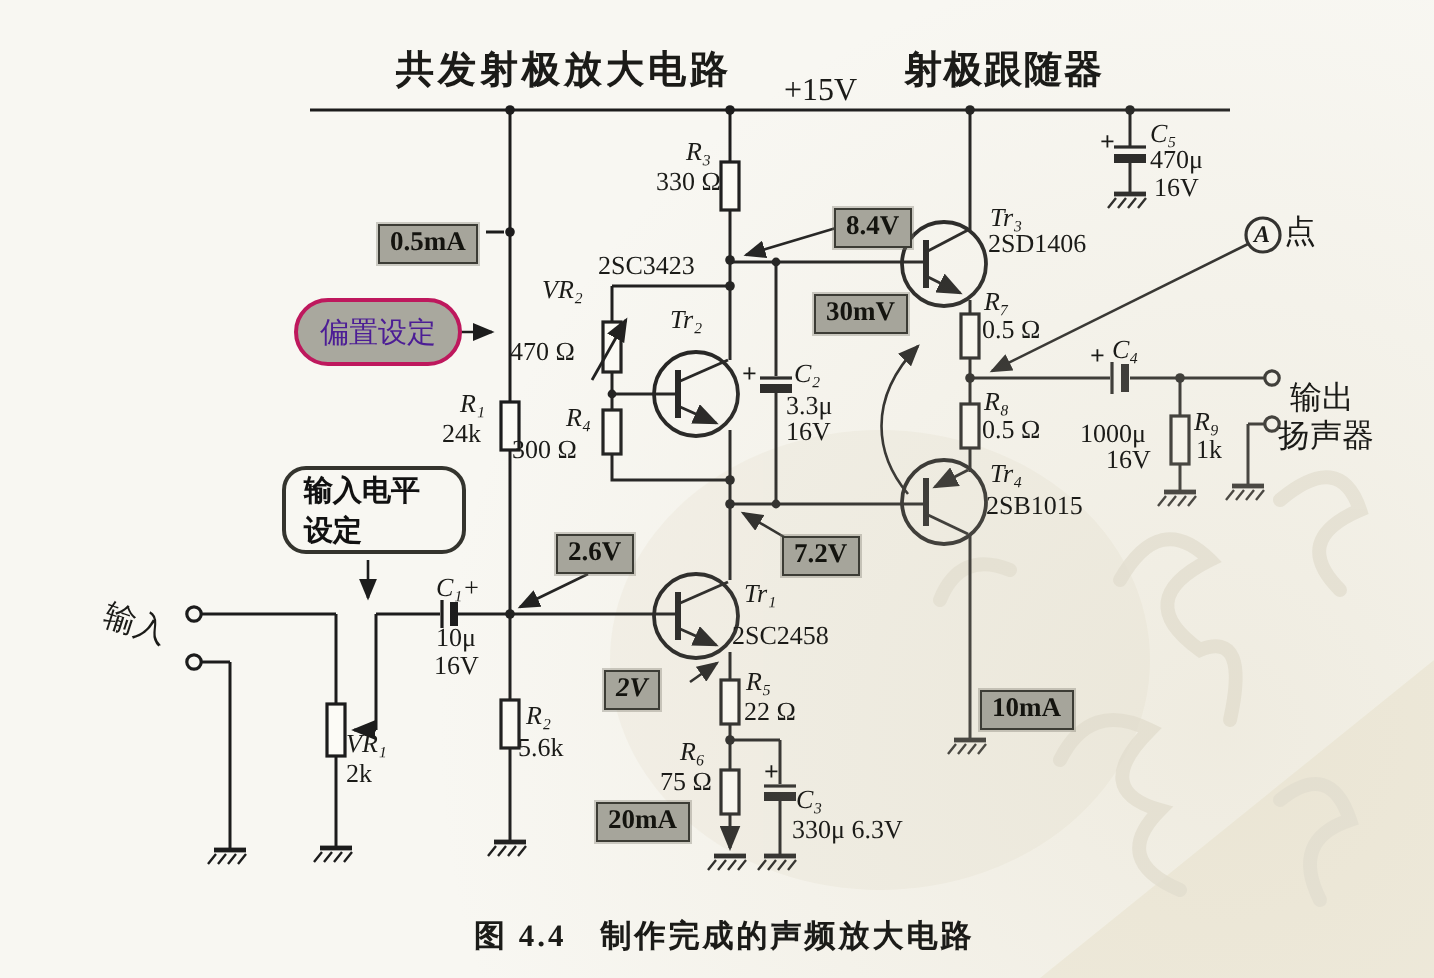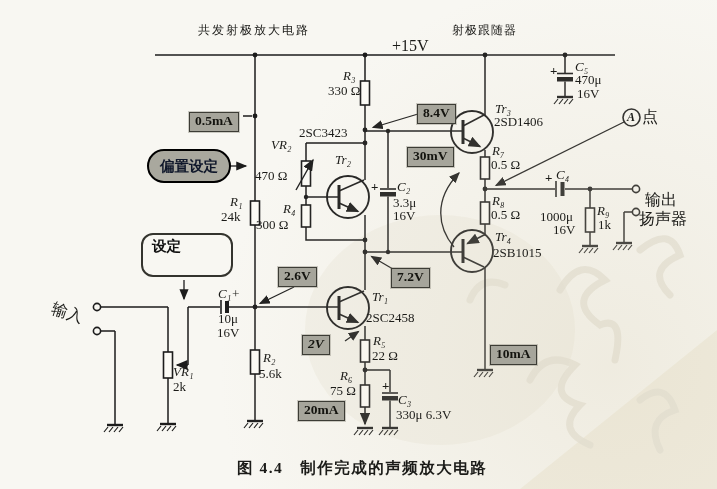--- a/index.html
+++ b/index.html
@@ -10,31 +10,31 @@
     color:#1b1b18;
   }
   .page::after{
     content:"";position:absolute;inset:0;pointer-events:none;
     background:radial-gradient(circle at 85% 75%, rgba(222,214,190,.35), rgba(0,0,0,0) 55%);
   }
   svg.circuit{position:absolute;left:0;top:0;}
   .lbl{position:absolute;font-size:13px;line-height:1.05;white-space:nowrap;z-index:5;}
   .lbl.it{font-style:italic;}
   .lbl.big{font-size:16px;}
-  .hdr{position:absolute;font-size:12px;letter-spacing:2px;font-weight:400;z-index:5;white-space:nowrap;}
+  .hdr{position:absolute;font-size:19px;letter-spacing:2px;font-weight:700;z-index:5;white-space:nowrap;}
   .badge{
     position:absolute;z-index:6;background:#a6a59b;border:1.7px solid #3c3c35;
     padding:0px 5px 1px 5px;font-size:13.5px;font-weight:bold;color:#14140f;
     white-space:nowrap;line-height:1.25;box-shadow:0 0 0 1px rgba(120,118,105,.35);
   }
   .badge.it{font-style:italic;}
   .bubble-gray{
-    position:absolute;z-index:6;background:#a9a89e;border:2px solid #000000;
+    position:absolute;z-index:6;background:#a9a89e;border:2px solid #be185d;
     border-radius:17px;width:80px;height:30px;display:flex;align-items:center;
-    justify-content:center;font-size:14.5px;font-weight:bold;color:#0f172a;
+    justify-content:center;font-size:14.5px;font-weight:normal;color:#4c1d95;
   }
   .bubble-white{
     position:absolute;z-index:6;background:#f8f7f2;border:2px solid #34342e;
     border-radius:12px;width:92px;height:44px;padding:2px 0 0 9px;
     font-size:14.5px;font-weight:bold;color:#111;line-height:1.35;box-sizing:border-box;
   }
   .caption{position:absolute;font-size:15.5px;font-weight:bold;letter-spacing:1.5px;z-index:5;white-space:nowrap;text-align:right;}
   .note{position:absolute;font-size:13.5px;z-index:5;white-space:nowrap;}
   .rot{transform:rotate(18deg);transform-origin:left center;}
 </style>
@@ -210,20 +210,21 @@
       <path d="M454,247 C438,228 433,200 459,173" marker-end="url(#ah)"></path>
     </g>
   </svg>
 
   <div class="hdr" style="left:198px;top:22px">共发射极放大电路</div>
   <div class="hdr" style="left:452px;top:22px;letter-spacing:1px">射极跟随器</div>
   <div class="lbl big" style="left:392px;top:38px">+15V</div>
 
   <div class="bubble-gray" style="left:147px;top:149px">偏置设定</div>
   <div class="bubble-white" style="left:141px;top:233px">
+    <div>输入电平</div>
     <div>设定</div>
   </div>
 
   <div class="badge" style="left:189px;top:112px">0.5mA</div>
   <div class="badge" style="left:417px;top:104px">8.4V</div>
   <div class="badge" style="left:407px;top:147px">30mV</div>
   <div class="badge" style="left:278px;top:267px">2.6V</div>
   <div class="badge" style="left:391px;top:268px">7.2V</div>
   <div class="badge it" style="left:302px;top:335px">2V</div>
   <div class="badge" style="left:298px;top:401px">20mA</div>

